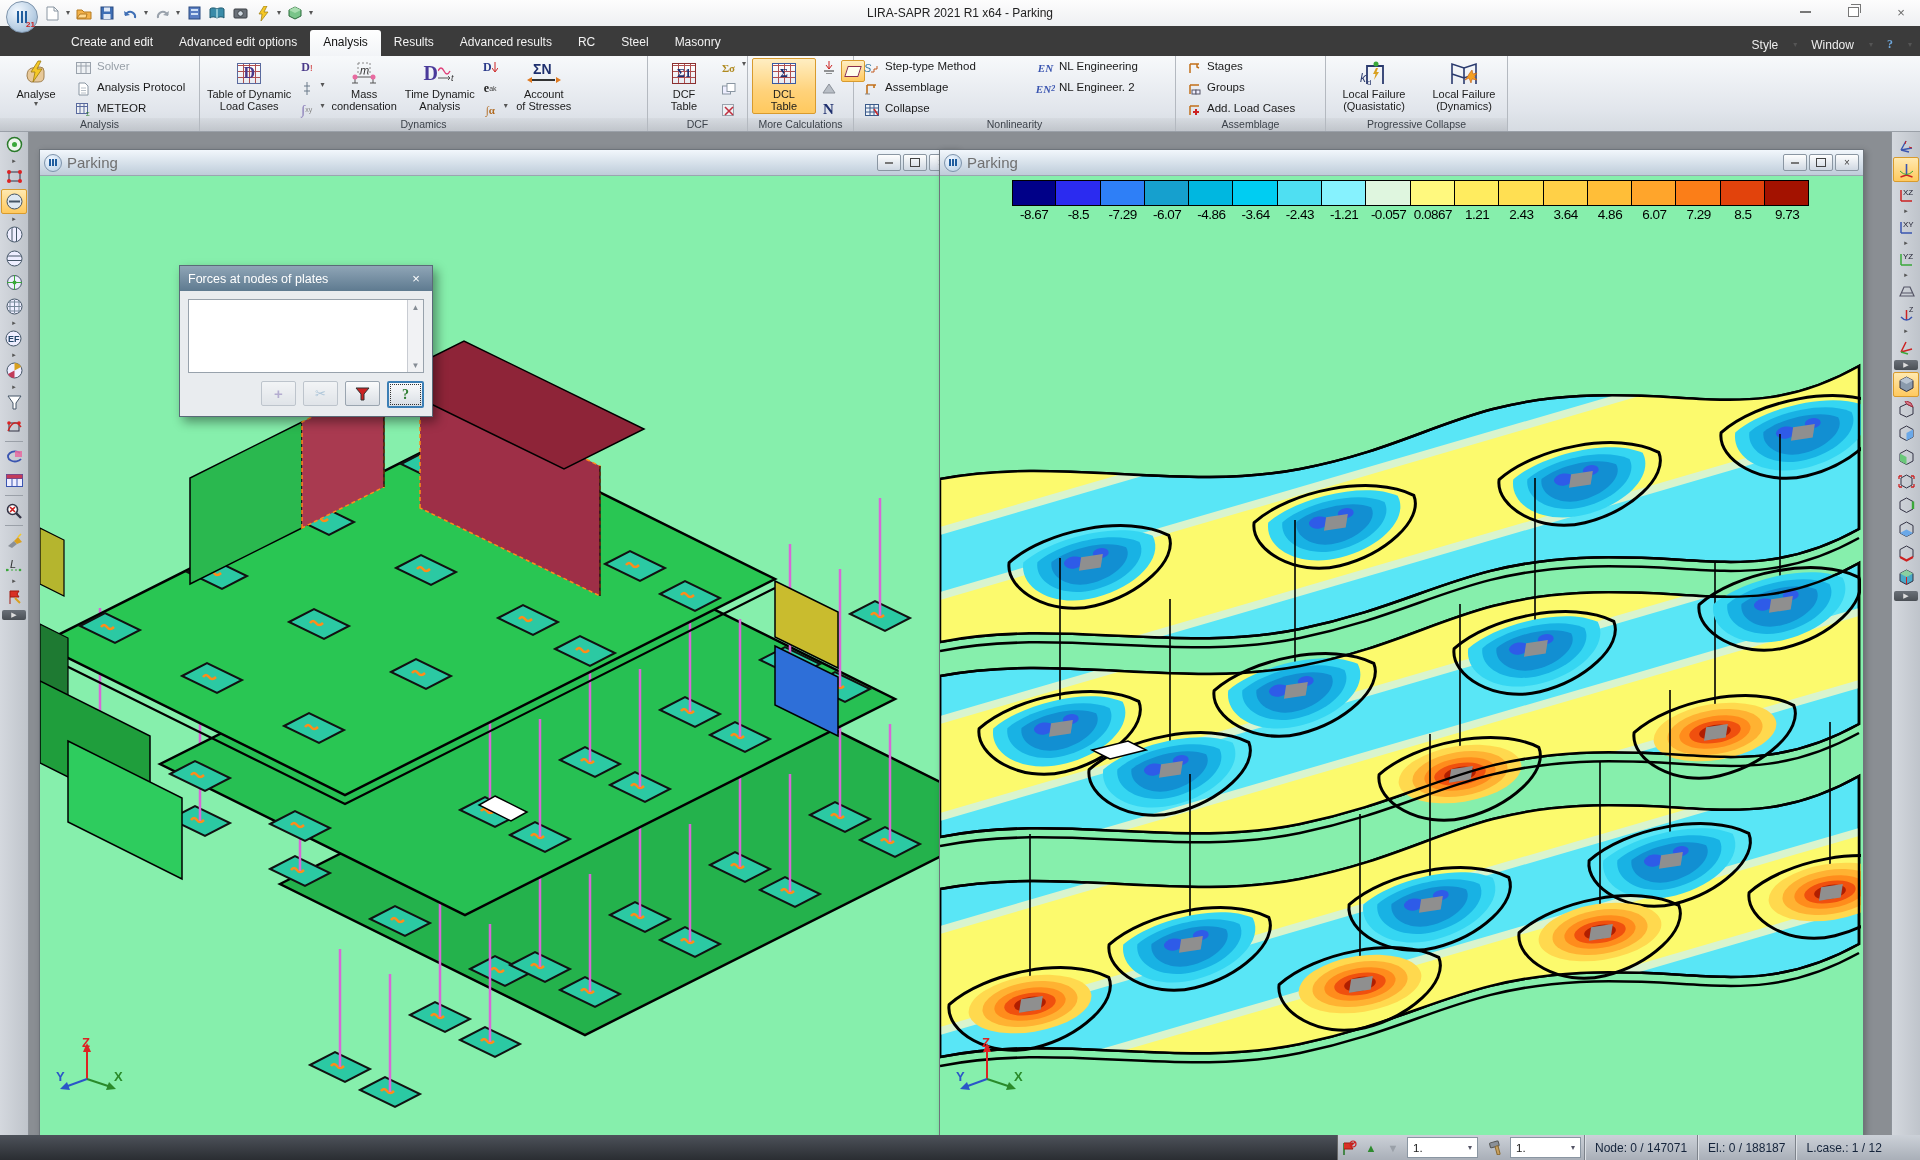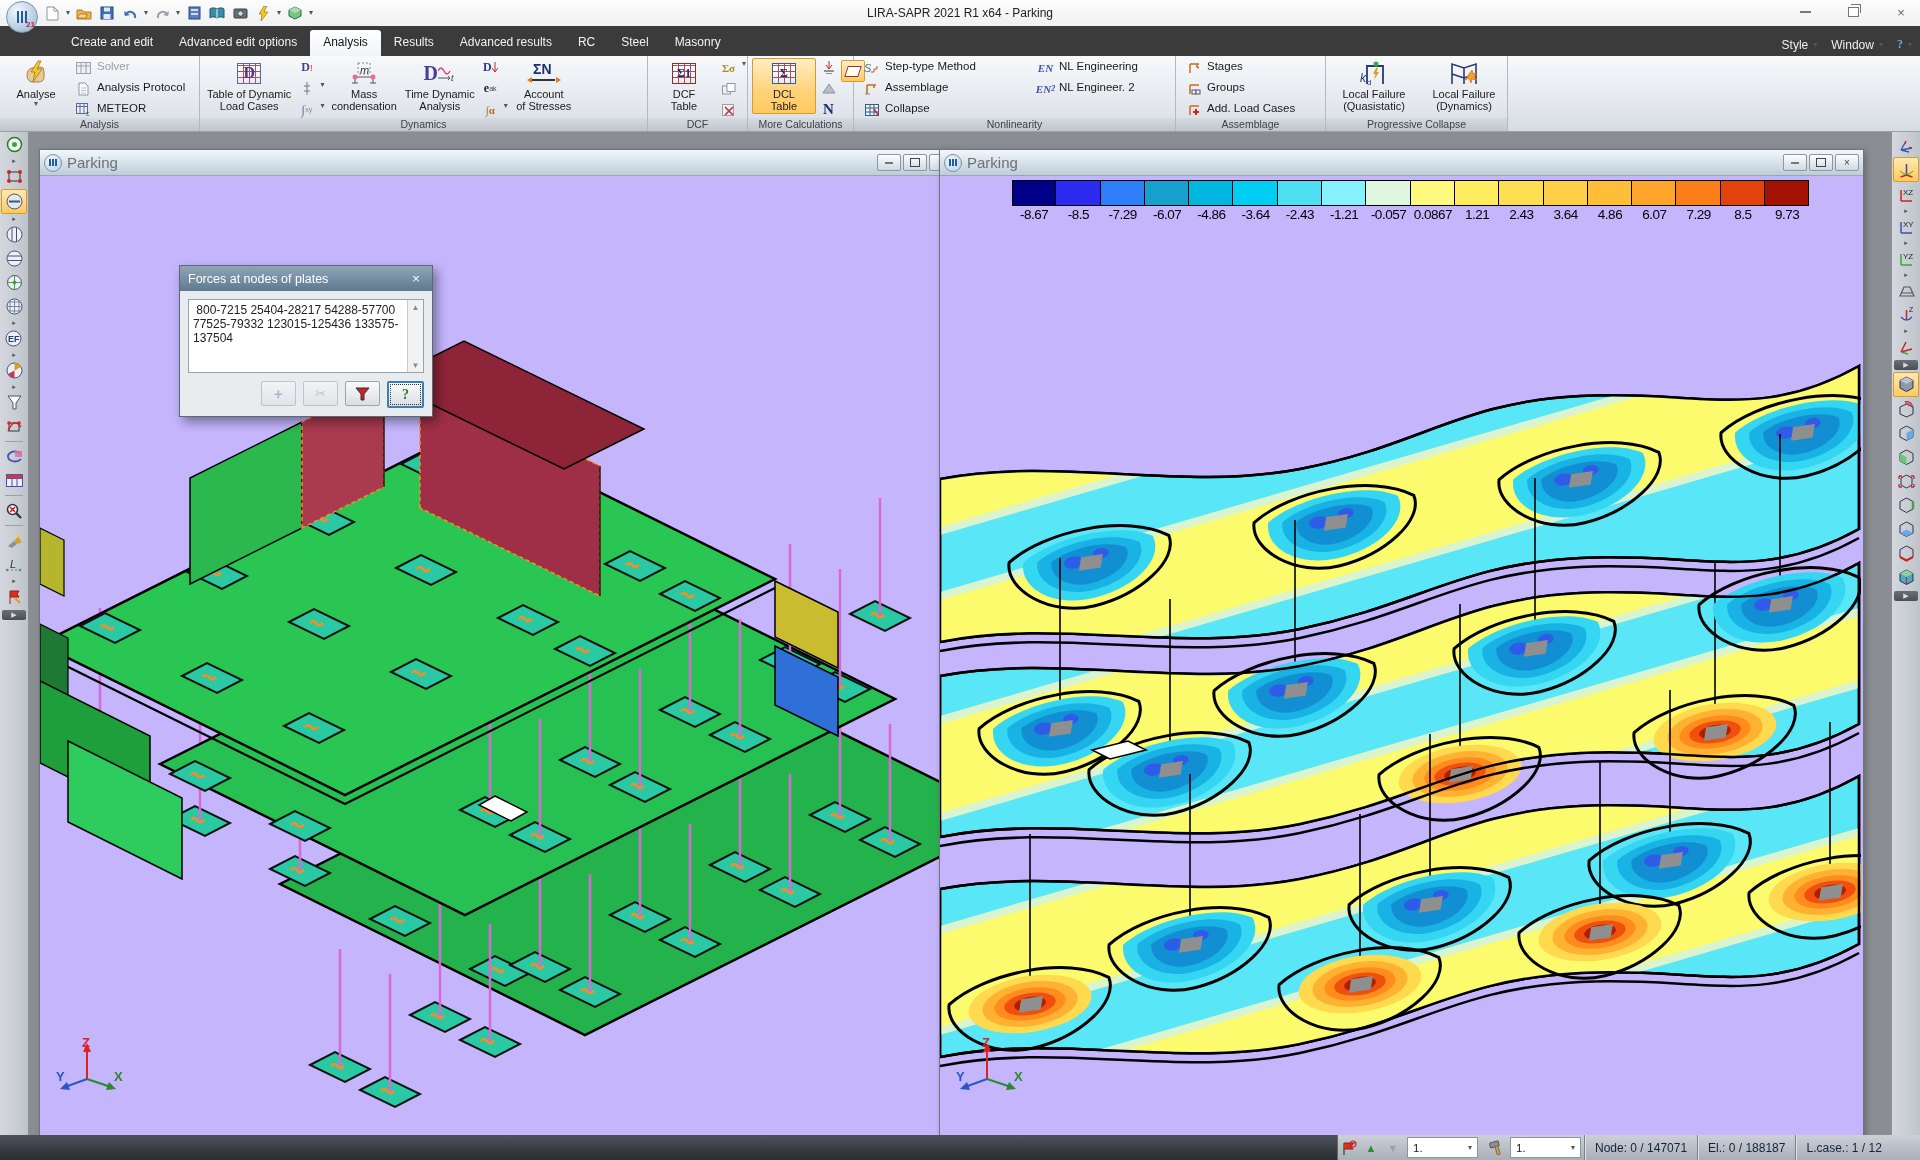--- a/index.html
+++ b/index.html
@@ -23,21 +23,21 @@
   .minbar{width:11px;height:2px;background:#777;display:block}
   .restsq{width:9px;height:8px;border:1.4px solid #777;display:block;position:relative;background:#fff}
   .restsq:before{content:"";position:absolute;left:2px;top:-4px;width:9px;height:8px;border:1.4px solid #777;border-bottom:none;border-left:none}
   
   .tabsrow{position:absolute;left:0;top:26px;width:1920px;height:30px;background:#3b3b3b;
            display:flex;align-items:flex-end;}
   .tabs{display:flex;margin-left:58px;height:26px}
   .tab{color:#f2f2f2;font-size:12px;padding:5px 13px;white-space:nowrap;}
   .tab.sel{background:linear-gradient(#ffffff,#f2f4f7);color:#111;border-radius:3px 3px 0 0;}
   .rmenus{position:absolute;right:8px;bottom:4px;display:flex;gap:14px;align-items:center;color:#eee;font-size:12px}
-  .rmenus .mi{display:flex;gap:5px;align-items:center}
+  .rmenus .mi{display:flex;gap:15px;align-items:center}
   .rmenus .q{color:#6fa8dc;font-weight:bold;font-family:"Liberation Serif",serif}
   
   .ribbon{position:absolute;left:0;top:56px;width:1920px;height:75px;
           background:linear-gradient(#f7f9fb,#e2e6ec 70%,#d6dbe2);border-bottom:1px solid #9aa0a8;display:flex;}
   .grp{position:relative;height:75px;border-right:1px solid #b4b9c0;box-sizing:border-box;padding:2px 4px 14px 4px;
        display:flex;align-items:flex-start;gap:2px}
   .grplabel{position:absolute;left:0;right:0;bottom:0;height:13px;text-align:center;font-size:10.5px;color:#3c424a;
             background:linear-gradient(rgba(0,0,0,.03),rgba(0,0,0,.10));line-height:13px;white-space:nowrap;overflow:hidden}
   .bigbtn{display:flex;flex-direction:column;align-items:center;justify-content:flex-start;
           padding:2px 3px;border-radius:2px;min-width:58px}
@@ -77,21 +77,21 @@
   .winR{left:939px;top:17px;width:923px;height:986px}
   .wtitle{height:25px;background:linear-gradient(#f2f7fc,#cdd9e4 70%,#bfccd9);border-bottom:1px solid #9aa5b0;
           display:flex;align-items:center;padding:0 4px;gap:5px}
   .wtitle .wt{font-size:15px;color:#707070}
   .wticon{width:16px;height:16px;border-radius:50%;background:radial-gradient(circle at 35% 30%,#eef6ff,#b9cfe4);
           border:1px solid #7d93ab;display:flex;align-items:center;justify-content:center;position:relative}
   .wticon i{width:1.5px;height:7px;background:#1f5d9e;margin:0 .7px}
   .wbtns{margin-left:auto;display:flex;gap:2px}
   .wbtn{width:22px;height:15px;background:linear-gradient(#fefefe,#cfd8e2);border:1px solid #8a96a2;border-radius:2px;
         display:flex;align-items:center;justify-content:center;color:#444;font-size:10px}
-  .wclient{position:relative;background:#c4b5fd;height:959px;overflow:hidden}
+  .wclient{position:relative;background:#86efac;height:959px;overflow:hidden}
   
   .dialog{position:absolute;left:139px;top:89px;width:252px;background:#e9ecef;border:1px solid #5a6a78;
           box-shadow:4px 5px 10px rgba(0,0,0,.4);z-index:10}
   .dtitle{height:25px;background:linear-gradient(#8fa5b6,#5e7a90);display:flex;align-items:center;padding:0 8px;
           color:#fff;font-size:12.5px}
   .dclose{margin-left:auto;color:#fff;font-size:13px;width:16px;text-align:center}
   .dbody{padding:8px}
   .dtextwrap{background:#fff;border:1px solid #98a2ac;height:72px;position:relative}
   .dtext{font-size:12px;color:#222;padding:3px 4px;white-space:pre-wrap;line-height:14px;width:212px}
   .dscroll{position:absolute;right:0;top:0;bottom:0;width:15px;background:#f1f2f4;border-left:1px solid #c8ccd2;
@@ -945,23 +945,20 @@
           <polygon points="28,565 142,622 142,703 28,646" fill="#2ecc5e" stroke="#000" stroke-width="1.5"></polygon>
         </svg>
 
         <div class="dialog">
           <div class="dtitle">
             <span>Forces at nodes of plates</span>
             <span class="dclose">×</span>
           </div>
           <div class="dbody">
             <div class="dtextwrap">
-              <div class="dtext"> 800-7215 25404-28217 54288-57700
-77525-79332 123015-125436 133575-
-137504</div>
               <div class="dscroll">
                 <span class="darr">▲</span>
                 <span class="darr">▼</span>
               </div>
             </div>
             <div class="dbtns">
               <span class="dbtn dis">
                   <span class="plus">+</span>
                 </span>
               <span class="dbtn dis">

